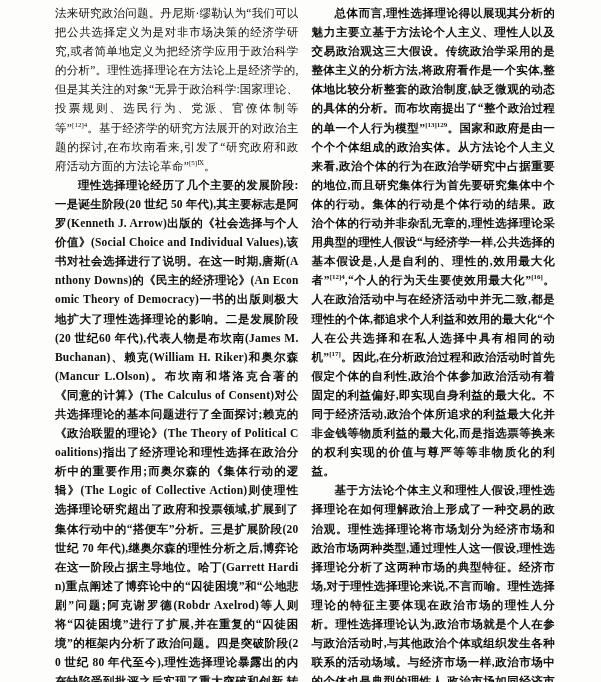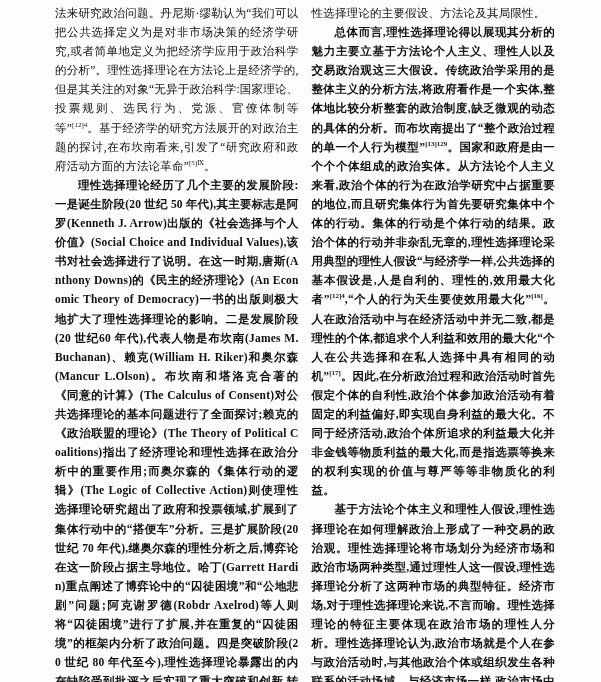--- a/index.html
+++ b/index.html
@@ -56,19 +56,18 @@
 </head>
 <body>
 
 <div class="page">
   <div class="columns">
     <div class="column">
         <p class="para">法来研究政治问题。丹尼斯·缪勒认为“我们可以把公共选择定义为是对非市场决策的经济学研究,或者简单地定义为把经济学应用于政治科学的分析”。理性选择理论在方法论上是经济学的,但是其关注的对象“无异于政治科学:国家理论、投票规则、选民行为、党派、官僚体制等等”<sup>[12]4</sup>。基于经济学的研究方法展开的对政治主题的探讨,在布坎南看来,引发了“研究政府和政府活动方面的方法论革命”<sup>[5]Ⅸ</sup>。</p>
         <p class="para indent">理性选择理论经历了几个主要的发展阶段:一是诞生阶段(20 世纪 50 年代),其主要标志是阿罗(Kenneth J. Arrow)出版的《社会选择与个人价值》(Social Choice and Individual Values),该书对社会选择进行了说明。在这一时期,唐斯(Anthony Downs)的《民主的经济理论》(An Economic Theory of Democracy)一书的出版则极大地扩大了理性选择理论的影响。二是发展阶段(20 世纪60 年代),代表人物是布坎南(James M. Buchanan)、赖克(William H. Riker)和奥尔森(Mancur L.Olson)。布坎南和塔洛克合著的《同意的计算》(The Calculus of Consent)对公共选择理论的基本问题进行了全面探讨;赖克的《政治联盟的理论》(The Theory of Political Coalitions)指出了经济理论和理性选择在政治分析中的重要作用;而奥尔森的《集体行动的逻辑》(The Logic of Collective Action)则使理性选择理论研究超出了政府和投票领域,扩展到了集体行动中的“搭便车”分析。三是扩展阶段(20 世纪 70 年代),继奥尔森的理性分析之后,博弈论在这一阶段占据主导地位。哈丁(Garrett Hardin)重点阐述了博弈论中的“囚徒困境”和“公地悲剧”问题;阿克谢罗德(Robdr Axelrod)等人则将“囚徒困境”进行了扩展,并在重复的“囚徒困境”的框架内分析了政治问题。四是突破阶段(20 世纪 80 年代至今),理性选择理论暴露出的内在缺陷受到批评之后实现了重大突破和创新,转向了制度分析,从而形成了理性选择制度主义。古丁和克林格曼就认为,新制度主义的部分内容“是和理性选择运动结合在一起的”。这一部分内容将放在新制度主义研究取向中探讨。我们在这一部分中将主要讨论理</p>
       </div>
     <div class="column">
-        <p class="para">性选择理论的主要假设、方法论及其局限性。</p>
         <p class="para indent">总体而言,理性选择理论得以展现其分析的魅力主要立基于方法论个人主义、理性人以及交易政治观这三大假设。传统政治学采用的是整体主义的分析方法,将政府看作是一个实体,整体地比较分析整套的政治制度,缺乏微观的动态的具体的分析。而布坎南提出了“整个政治过程的单一个人行为模型”<sup>[13]129</sup>。国家和政府是由一个个个体组成的政治实体。从方法论个人主义来看,政治个体的行为在政治学研究中占据重要的地位,而且研究集体行为首先要研究集体中个体的行动。集体的行动是个体行动的结果。政治个体的行动并非杂乱无章的,理性选择理论采用典型的理性人假设“与经济学一样,公共选择的基本假设是,人是自利的、理性的,效用最大化者”<sup>[12]4</sup>,“个人的行为天生要使效用最大化”<sup>[16]</sup>。人在政治活动中与在经济活动中并无二致,都是理性的个体,都追求个人利益和效用的最大化“个人在公共选择和在私人选择中具有相同的动机”<sup>[17]</sup>。因此,在分析政治过程和政治活动时首先假定个体的自利性,政治个体参加政治活动有着固定的利益偏好,即实现自身利益的最大化。不同于经济活动,政治个体所追求的利益最大化并非金钱等物质利益的最大化,而是指选票等换来的权利实现的价值与尊严等等非物质化的利益。</p>
         <p class="para indent">基于方法论个体主义和理性人假设,理性选择理论在如何理解政治上形成了一种交易的政治观。理性选择理论将市场划分为经济市场和政治市场两种类型,通过理性人这一假设,理性选择理论分析了这两种市场的典型特征。经济市场,对于理性选择理论来说,不言而喻。理性选择理论的特征主要体现在政治市场的理性人分析。理性选择理论认为,政治市场就是个人在参与政治活动时,与其他政治个体或组织发生各种联系的活动场域。与经济市场一样,政治市场中的个体也是典型的理性人,政治市场如同经济市场一样,存在着供需双方。政治家和政府官员是掌握公共资源的供给方,而选民和纳税人则是公共物品的需求方,双方通过选举过程而达成政治市场上的交</p>
       </div>
   </div>
   <span class="page-number">56</span>
 </div>
 
 </body></html>

